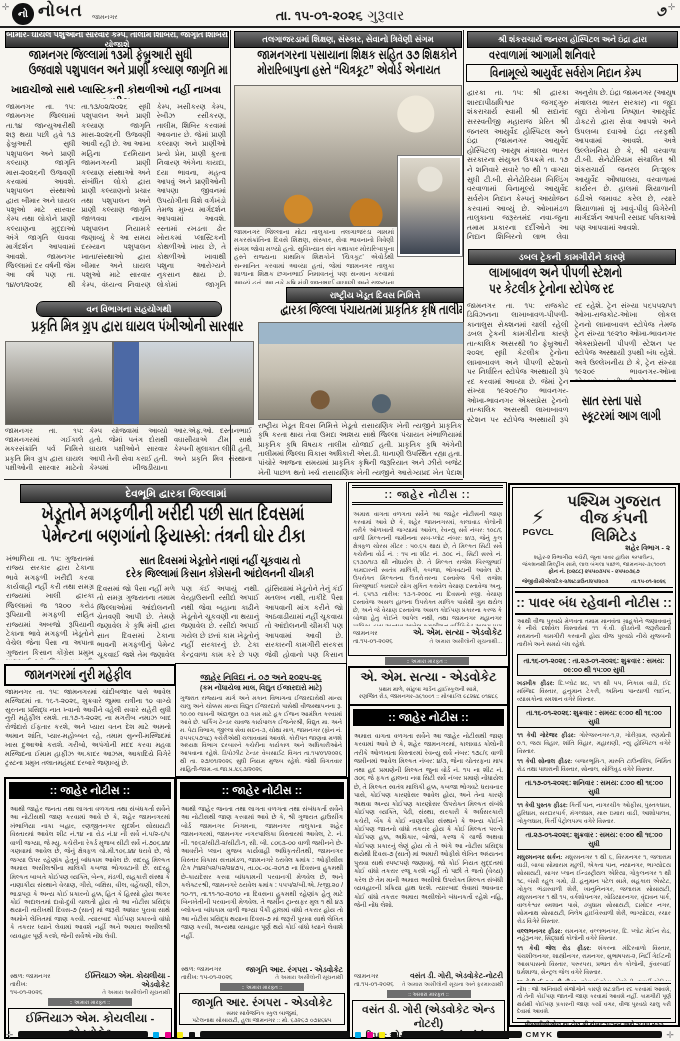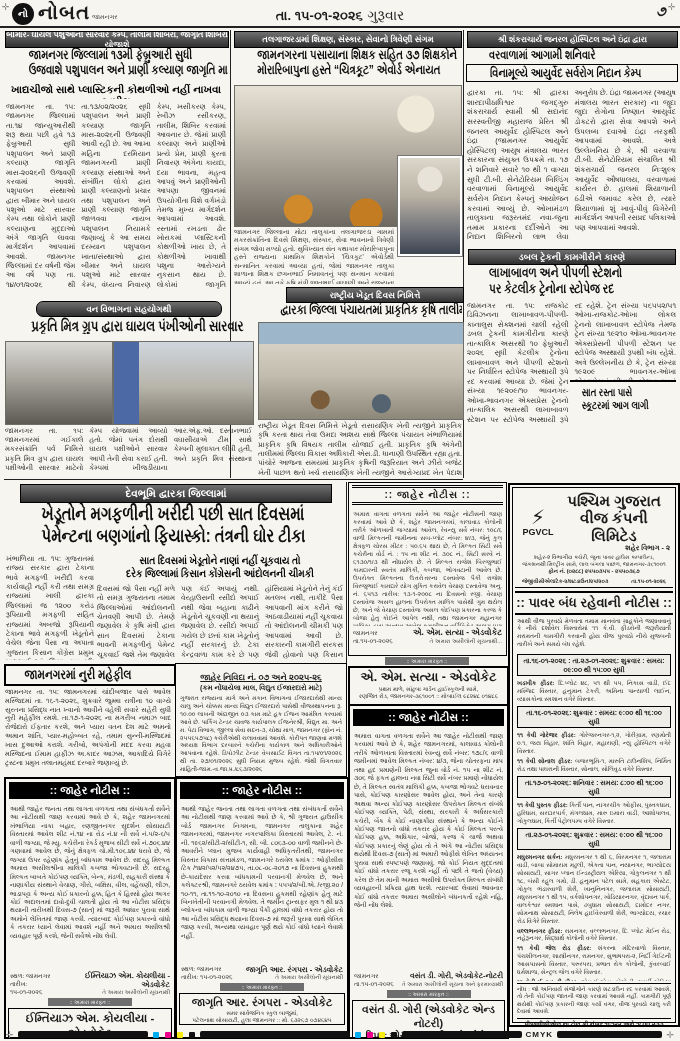--- a/index.html
+++ b/index.html
@@ -56,21 +56,21 @@
 </head>
 <body>
 
 <div id="page">
 
   <span class="abs cross" style="left:2px;top:2px;">✛</span>
   <span class="abs cross" style="left:668px;top:2px;">✛</span>
 
   <div class="abs" style="left:12px;top:3px;width:22px;height:22px;border-radius:50%;background:#111;color:#fff;
        display:flex;align-items:center;justify-content:center;font-size:10px;font-weight:bold;">નો</div>
-  <div class="abs" style="left:38px;top:1px;font-size:20px;font-weight:bold;letter-spacing:1px;">નોબત</div>
+  <div class="abs" style="left:38px;top:1px;font-size:17px;font-weight:bold;letter-spacing:1px;">નોબત</div>
   <div class="abs" style="left:92px;top:13px;font-size:6.5px;color:#333;">જામનગર</div>
 
   <div class="abs" style="left:190px;top:6px;width:300px;text-align:center;">
     <span style="font-size:13px;font-weight:bold;">તા. ૧૫-૦૧-૨૦૨૬</span>
     <span style="font-size:14px;font-weight:normal;color:#222;">ગુરૂવાર</span>
   </div>
   <div class="abs" style="left:656px;top:3px;font-size:14px;font-weight:bold;font-style:italic;">૭</div>
   <div class="abs rule" style="left:0;top:26px;width:680px;height:2px;"></div>
 
   <div class="abs rule" style="left:230px;top:30px;width:1px;height:448px;"></div>
@@ -105,21 +105,21 @@
   <div class="abs bodytxt cols2" style="left:467px;top:88px;width:209px;height:156px;font-size:7.4px;">દ્વારકા તા. ૧૫: શ્રી દ્વારકા શારદાપીઠાધિશ્વર જગદ્ગુરુ શંકરાચાર્ય સ્વામી શ્રી સદાનંદ સરસ્વતીજી મહારાજ પ્રેરિત શ્રી જનરલ આયુર્વેદ હોસ્પિટલ અને ઇંદ્રા (જામનગર આયુર્વેદ હોસ્પિટલ) આયુષ મંત્રાલય ભારત સરકારના સંયુક્ત ઉપક્રમે તા. ૧૭ ને શનિવારે સવારે ૧૦ થી ૧ વાગ્યા સુધી ટી.બી. સેનેટોરિયમ બિલ્ડિંગ વરવાળામાં વિનામૂલ્યે આયુર્વેદ સર્વરોગ નિદાન કેમ્પનું આયોજન કરવામાં આવ્યું છે. ઓખામંડળ તાલુકાના જરૂરતમંદ નવા-જુના તમામ પ્રકારના દર્દીઓને આ નિદાન શિબિરનો લાભ લેવા અનુરોધ છે. ઇંદ્રા જામનગર (આયુષ મંત્રાલય ભારત સરકાર) ના જુદા જુદા રોગોના નિષ્ણાત આયુર્વેદ ડોકટરો દ્વારા સેવા આપશે અને ઉપલબ્ધ દવાઓ ઇંદ્રા તરફથી આપવામાં આવશે. અત્રે ઉલ્લેખનિય છે કે, શ્રી વરવાળા ટી.બી. સેનેટોરિયમ સંચાલિત શ્રી શંકરાચાર્ય જનરલ નિઃશુલ્ક આયુર્વેદ ઔષધાલય, વરવાળામાં કાર્યરત છે. હાલમાં શિયાળાની ઠંડીએ જમાવટ કરેલ છે, ત્યારે શિયાળામાં શું ખાવું-પીવું વિગેરેની માર્ગદર્શન આપતી રસપ્રદ પત્રિકાઓ પણ આપવામાં આવશે.</div>
 
   <div class="abs kicker" style="left:468px;top:249px;width:206px;height:14px;font-size:9px;">ડબલ ટ્રેકની કામગીરીને કારણે</div>
   <div class="abs hl" style="left:466px;top:265px;width:210px;font-size:13.5px;">
     <span class="cx">લાખાબાવળ અને પીપળી સ્ટેશનો</span>
     <span class="cx">પર કેટલીક ટ્રેનોના સ્ટોપેજ રદ</span>
   </div>
   <div class="abs bodytxt cols2" style="left:467px;top:301px;width:209px;height:177px;font-size:7.3px;">જામનગર તા. ૧૫: રાજકોટ ડિવિઝનના લાખાબાવળ-પીપળી-કાનાલુસ સેક્શનમાં ચાલી રહેલી ડબલ ટ્રેકની કામગીરીના કારણે તાત્કાલિક અસરથી ૧૦ ફેબ્રુઆરી ૨૦૨૬ સુધી કેટલીક ટ્રેનોના લાખાબાવળ અને પીપળી સ્ટેશનો પર નિર્ધારિત સ્ટોપેજ અસ્થાયી રૂપે રદ કરવામાં આવ્યા છે. જેમાં ટ્રેન સંખ્યા ૧૯૨૦૯/૧૦ ભાવનગર-ઓખા-ભાવનગર એક્સપ્રેસ ટ્રેનનો તાત્કાલિક અસરથી લાખાબાવળ સ્ટેશન પર સ્ટોપેજ અસ્થાયી રૂપે રદ રહેશે. ટ્રેન સંખ્યા ૫૬૫૫૨/૫૧ ઓખા-રાજકોટ-ઓખા લોકલ ટ્રેનનો લાખાબાવળ સ્ટોપેજ તેમજ ટ્રેન સંખ્યા ૧૯૨૧૦ ઓખા-ભાવનગર એક્સપ્રેસની પીપળી સ્ટેશન પર સ્ટોપેજ અસ્થાયી રૂપથી બંધ રહેશે. અત્રે ઉલ્લેખનીય છે કે, ટ્રેન સંખ્યા ૧૯૨૦૯ ભાવનગર-ઓખા એક્સપ્રેસનું પીપળી સ્ટેશન પરનું સ્ટોપેજ ૧૬ જાન્યુઆરી ૨૦૨૬થી પુનઃ સ્થાપિત કરવામાં આવ્યું છે. આ સ્ટોપેજ સમયપત્રક મુજબ ચાલુ રહેશે.</div>
 
   <div class="abs" style="left:570px;top:380px;width:106px;height:98px;background:#f7f5f0;border-top:2px solid #000;">
-    <div class="hl" style="font-size:11px;margin-top:4px;">
+    <div class="hl" style="font-size:13px;margin-top:12px;">
       <span class="cx">સાત રસ્તા પાસે</span>
       <span class="cx">સ્કૂટરમાં આગ લાગી</span>
     </div>
   </div>
 
   <div class="abs kicker" style="left:36px;top:301px;width:184px;height:14px;font-size:8.6px;border-radius:7px;">વન વિભાગના સહયોગથી</div>
   <div class="abs hl" style="left:4px;top:317px;width:248px;font-size:15px;">
     <span class="cx">પ્રકૃતિ મિત્ર ગ્રુપ દ્વારા ઘાયલ પંખીઓની સારવાર</span>
   </div>
   <div class="abs photo ph-b" style="left:5px;top:341px;width:106px;height:82px;"></div>

